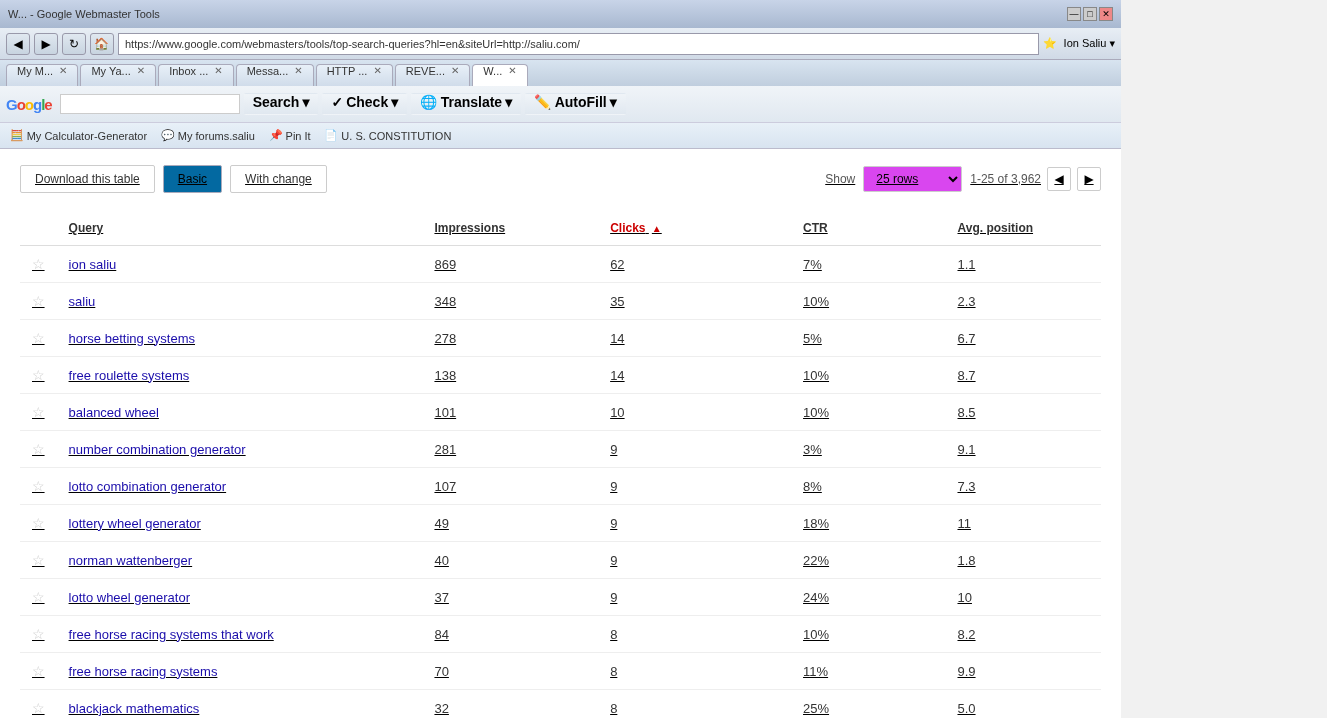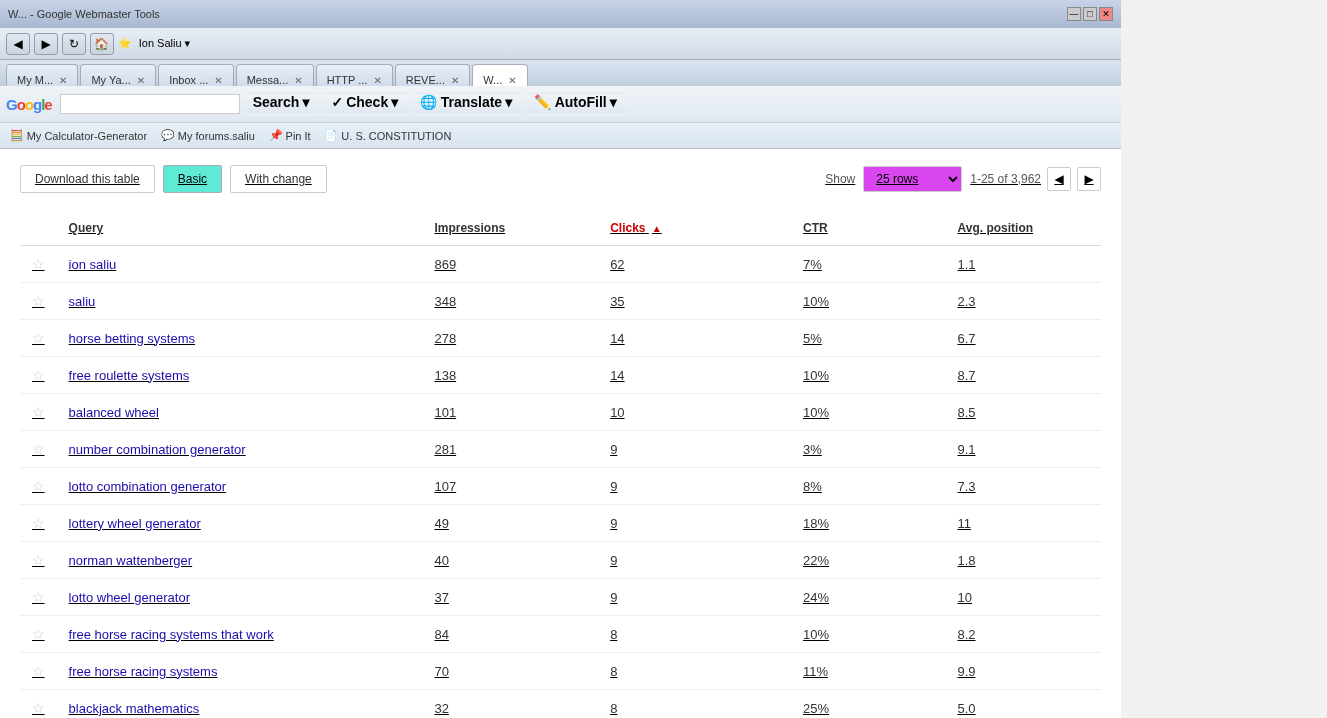--- a/index.html
+++ b/index.html
@@ -24,21 +24,21 @@
     .address-text { color: #333; font-size: 11px; flex: 1; }
     .nav-icons { display: flex; align-items: center; gap: 3px; }
 
     .tab-bar {
       background: linear-gradient(to bottom, #d8e4f0, #c0cede);
       height: 26px; display: flex; align-items: flex-end; padding: 0 6px; gap: 2px;
     }
     .tab { 
       height: 22px; padding: 0 10px; background: linear-gradient(to bottom, #e8f0f8, #d0dcea);
       border: 1px solid #aab; border-bottom: none; border-radius: 4px 4px 0 0;
-      display: flex; align-items: flex-end; font-size: 11px; cursor: pointer; color: #333;
+      display: flex; align-items: flex-start; font-size: 11px; cursor: pointer; color: #333;
     }
     .tab.active { background: white; }
     .tab-close { margin-left: 6px; color: #666; font-size: 10px; }
 
     .toolbar {
       background: linear-gradient(to bottom, #f0f4f8, #e0e8f0);
       height: 28px; display: flex; align-items: center; padding: 18px 6px; gap: 4px; border-bottom: 1px solid #ccd;
     }
     .toolbar-btn { 
       height: 22px; padding: 0 8px; background: linear-gradient(to bottom, #f0f4f8, #e0e8f0);
@@ -71,21 +71,21 @@
 
     .btn-download {
       padding: 6px 14px; background: white; border: 1px solid #ccc; border-radius: 2px;
       font-size: 12px; cursor: pointer; color: #333;
     }
 
     .btn-mode {
       padding: 6px 14px; border: 1px solid #ccc; border-radius: 2px;
       font-size: 12px; cursor: pointer;
     }
-    .btn-mode.active { background: #5eead4; border-color: #aab; }
+    .btn-mode.active { background: #0369a1; border-color: #aab; }
     .btn-mode.inactive { background: white; color: #333; }
 
     .show-label { font-size: 12px; color: #555; }
     .rows-select {
       padding: 4px 20px 4px 8px; border: 1px solid #ccc; border-radius: 2px; font-size: 12px;
       background: #d946ef; cursor: pointer;
     }
     .pagination { font-size: 12px; color: #555; display: flex; align-items: center; gap: 6px; }
     .pg-btn { width: 24px; height: 24px; border: 1px solid #ccc; background: white; cursor: pointer; display: flex; align-items: center; justify-content: center; font-size: 12px; border-radius: 2px; }
 
@@ -126,20 +126,23 @@
       <div class="title-bar-btn">□</div>
       <div class="title-bar-btn" style="background:#e88;">✕</div>
     </div>
   </div>
 
   <div class="nav-bar">
     <div class="nav-btn">◀</div>
     <div class="nav-btn">▶</div>
     <div class="nav-btn">↻</div>
     <div class="nav-btn">🏠</div>
+    <div class="address-bar">
+      <span class="address-text">https://www.google.com/webmasters/tools/top-search-queries?hl=en&amp;siteUrl=http://saliu.com/</span>
+    </div>
     <div class="nav-icons">
       <span style="font-size:11px; cursor:pointer;">⭐</span>
       <span style="font-size:11px; margin-left:4px; cursor:pointer;">Ion Saliu ▾</span>
     </div>
   </div>
 
   <div class="tab-bar">
     <div class="tab">
         <span>My M...</span>
         <span class="tab-close">✕</span>

